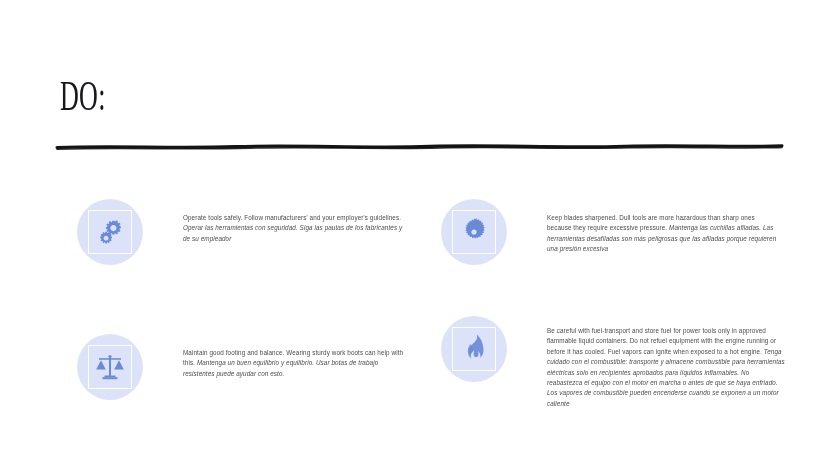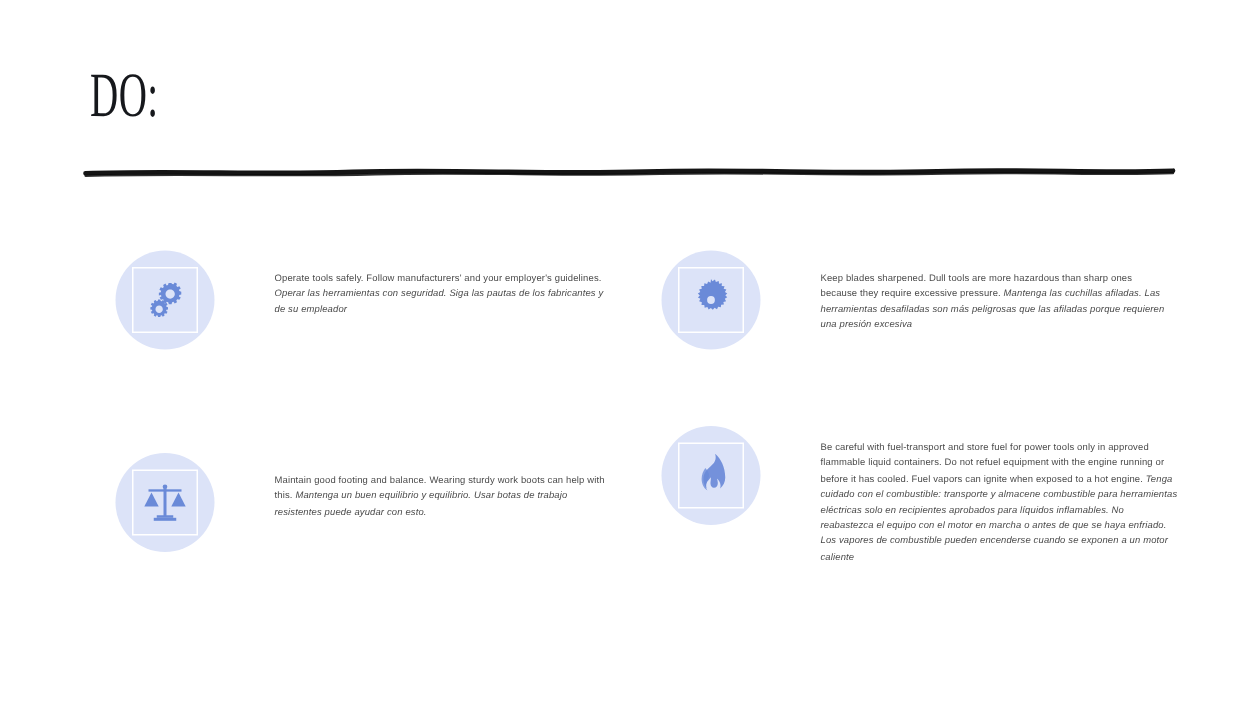--- a/index.html
+++ b/index.html
@@ -13,20 +13,21 @@
     position: relative;
     overflow: hidden;
     font-family: "Liberation Sans", sans-serif;
     -webkit-font-smoothing: antialiased;
   }
 
   .slide {
     position: absolute;
     inset: 0;
     background: #ffffff;
+    margin-top: 32px;
   }
 
   
   .title {
     position: absolute;
     left: 60px;
     top: 40px;
     font-family: "Liberation Serif", serif;
     font-size: 42px;
     line-height: 48px;

